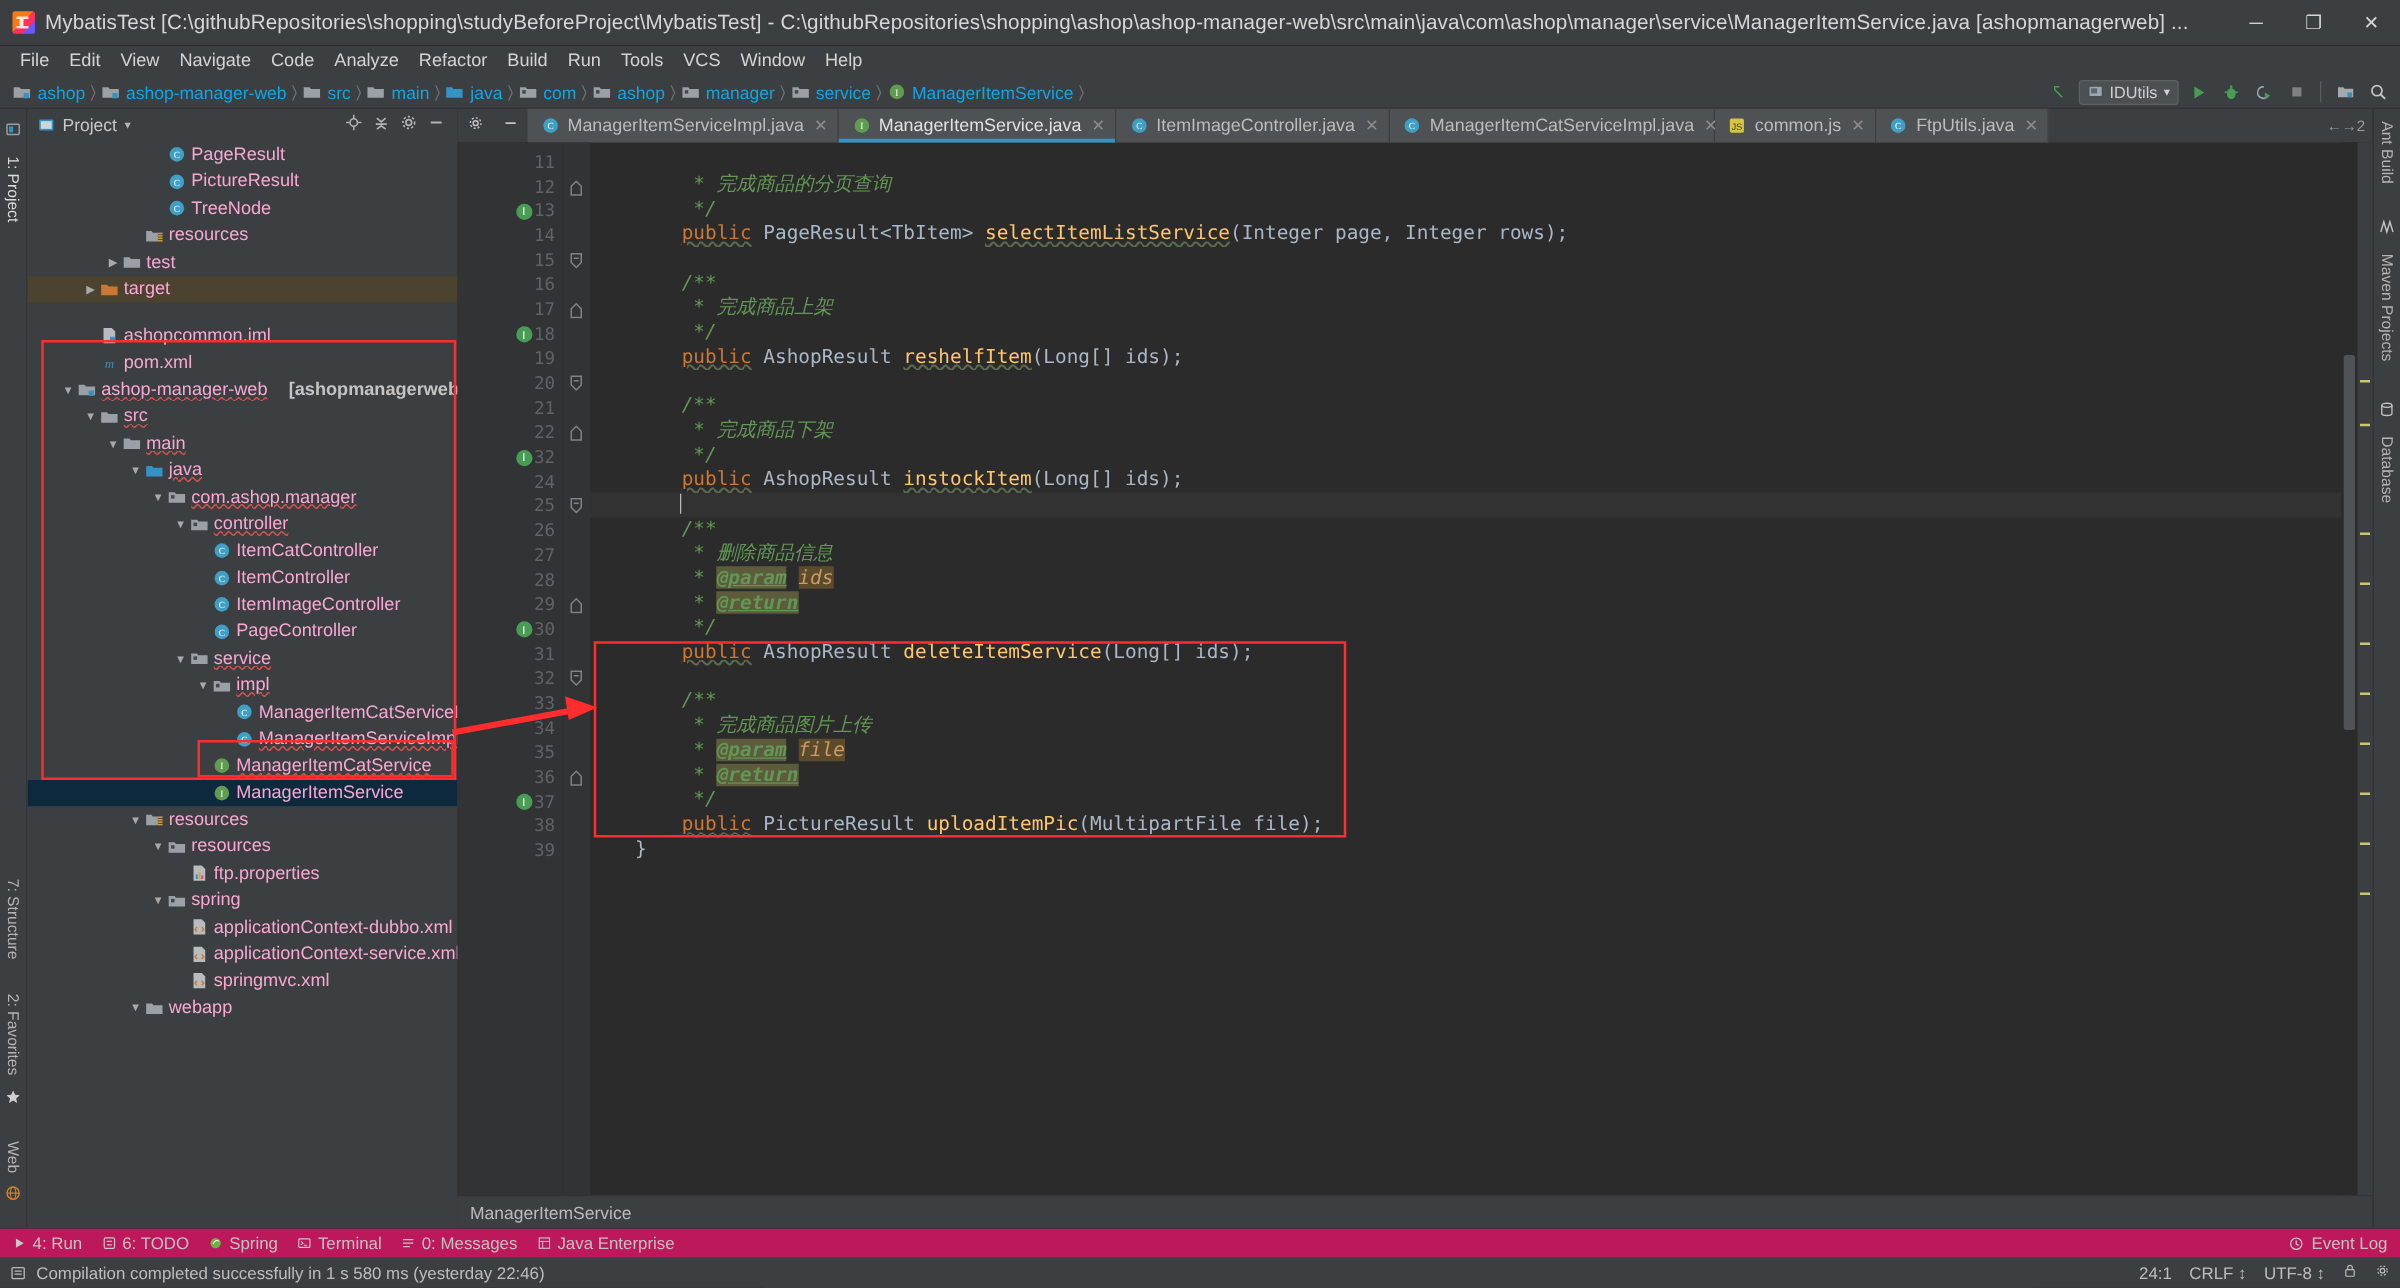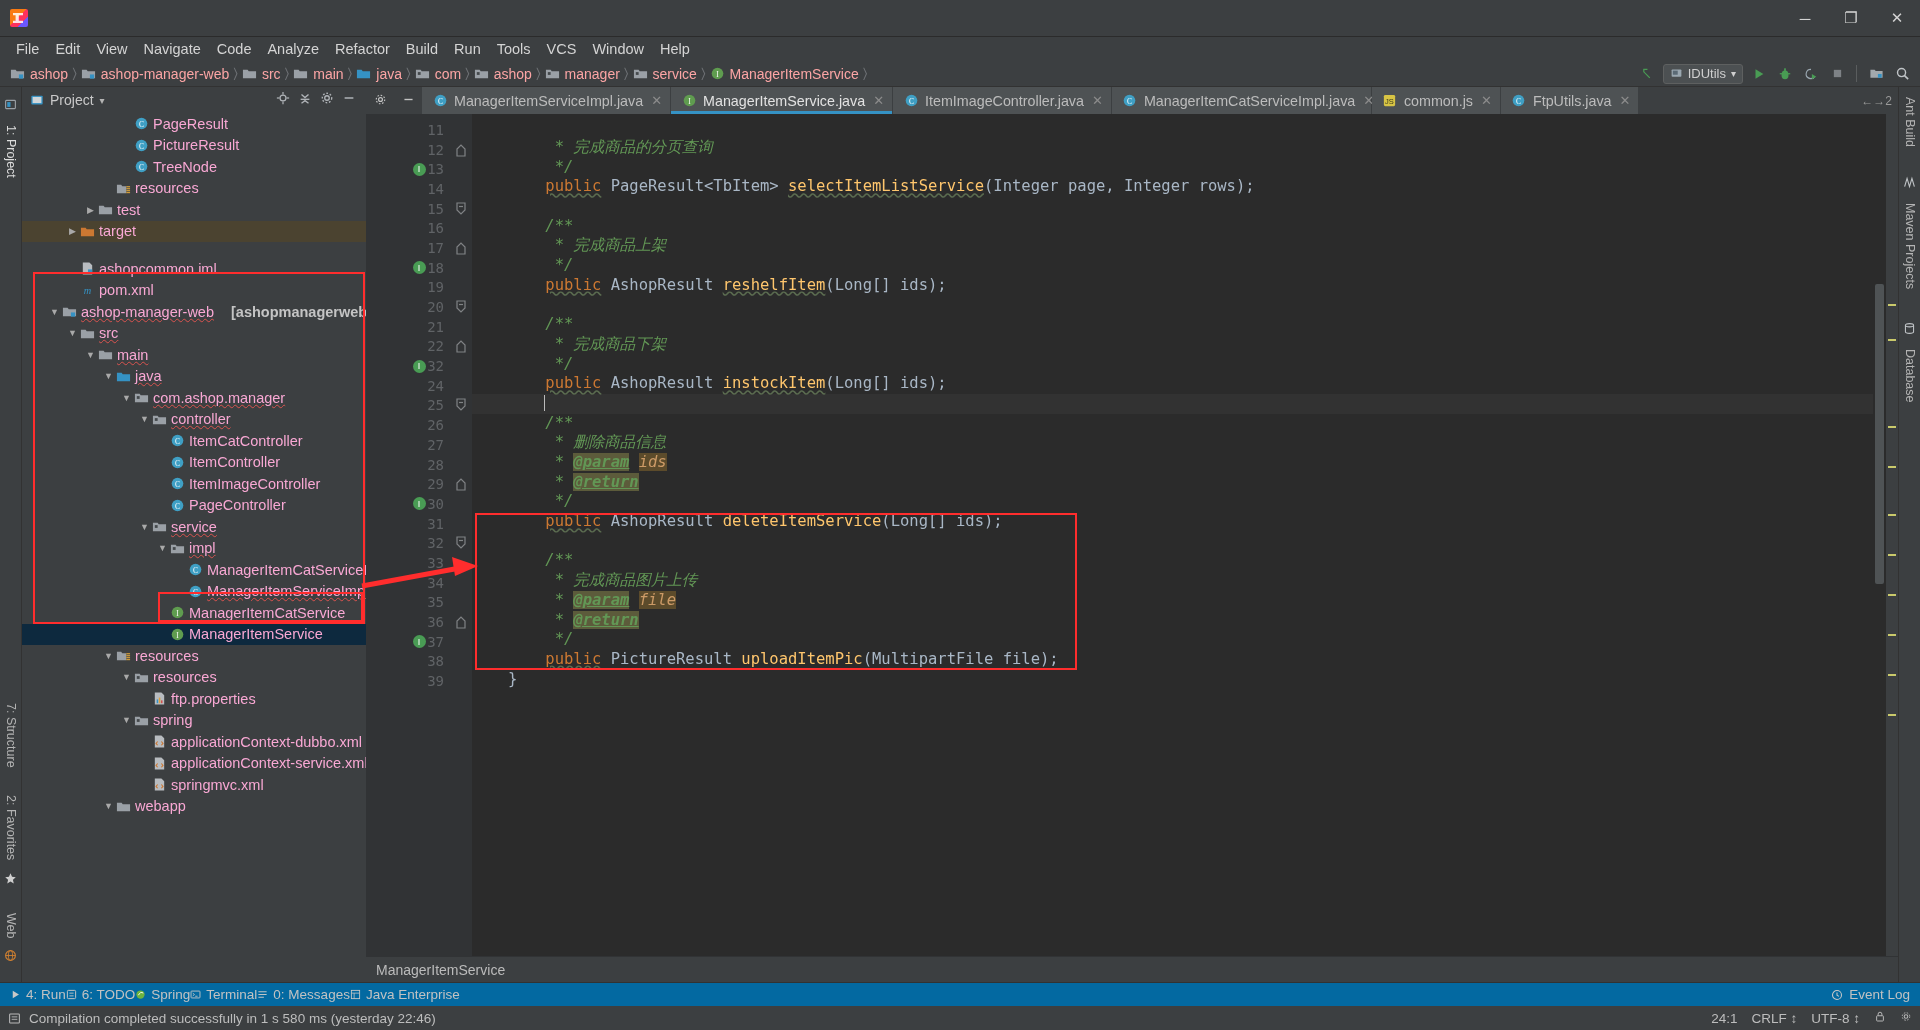--- a/index.html
+++ b/index.html
@@ -35,21 +35,21 @@
     height: 24px; background: #3c3f41; display: flex; align-items: center;
     padding-left: 8px; flex: 0 0 24px;
   }
   .menu-item { font-size: 14.5px; color: #d4d4d4; padding: 1px 8px; white-space: nowrap; }
 
   
   .navbar {
     height: 26px; background: #3c3f41; display: flex; align-items: center;
     border-bottom: 1px solid #323232; flex: 0 0 26px; padding-left: 10px; position: relative;
   }
-  .crumb { display: flex; align-items: flex-start; font-size: 14px; color: #fca5a5; padding-right: 2px; white-space: nowrap; }
+  .crumb { display: flex; align-items: flex-start; font-size: 14px; color: #0ea5e9; padding-right: 2px; white-space: nowrap; }
   .crumb .cicon { margin-right: 5px; display: inline-flex; }
   .crumb-sep { color: #6e7175; margin: 0 4px 0 2px; font-size: 14px; }
   .nav-right { margin-left: auto; display: flex; align-items: center; gap: 6px; padding-right: 8px; }
   .run-config {
     display: flex; align-items: center; gap: 5px; background: #4c5052; border: 1px solid #5e6060;
     border-radius: 3px; height: 20px; padding: 0 6px; font-size: 13px; color: #cfcfcf;
   }
   .tb-ico { width: 20px; height: 20px; display: flex; align-items: center; justify-content: center; }
   .divider-v { width: 1px; height: 17px; background: #5a5d5e; margin: 0 3px; }
 
@@ -136,21 +136,21 @@
   .right-strip {
     width: 22px; background: #3c3f41; border-left: 1px solid #323232; flex: 0 0 22px;
     display: flex; flex-direction: column; align-items: center; padding-top: 6px;
   }
 
   
   .editor-foot { height: 26px; background: #3c3f41; display: flex; align-items: center; padding-left: 10px; flex: 0 0 26px; font-size: 14px; color: #bbbbbb; border-top:1px solid #313335;}
 
   
   .toolwindow-bar {
-    height: 24px; background: #0369a1; display: flex; align-items: center; 
+    height: 24px; background: #be185d; display: flex; align-items: center; gap: 16px;
     padding: 0 10px; flex: 0 0 24px; border-top: 1px solid #323232; font-size: 13.5px; color: #c2c2c2;
   }
   .tw-item { display: flex; align-items: center; gap: 5px; }
   .tw-right { margin-left: auto; display: flex; align-items: center; gap: 6px; }
   .statusbar {
     height: 24px; background: #3c3f41; display: flex; align-items: center; gap: 8px;
     padding: 0 8px; flex: 0 0 24px; font-size: 13.5px; color: #bdbdbd;
   }
   .status-right { margin-left: auto; display: flex; align-items: center; gap: 14px; }
 
@@ -158,20 +158,21 @@
   .anno { position: absolute; border: 2.5px solid #ff2d2d; pointer-events: none; z-index: 40; }
   .anno-arrow { position: absolute; z-index: 41; pointer-events: none; }
 </style>
 </head>
 <body>
 
 <div class="app">
 
   <div class="titlebar">
     <div class="app-icon"></div>
+    <div class="title-text">MybatisTest [C:\githubRepositories\shopping\studyBeforeProject\MybatisTest] - C:\githubRepositories\shopping\ashop\ashop-manager-web\src\main\java\com\ashop\manager\service\ManagerItemService.java [ashopmanagerweb] ...</div>
     <div class="win-controls">
       <div class="win-btn">─</div>
       <div class="win-btn">❐</div>
       <div class="win-btn close">✕</div>
     </div>
   </div>
 
   <div class="menubar">
     <div class="menu-item">File</div>
     <div class="menu-item">Edit</div>

